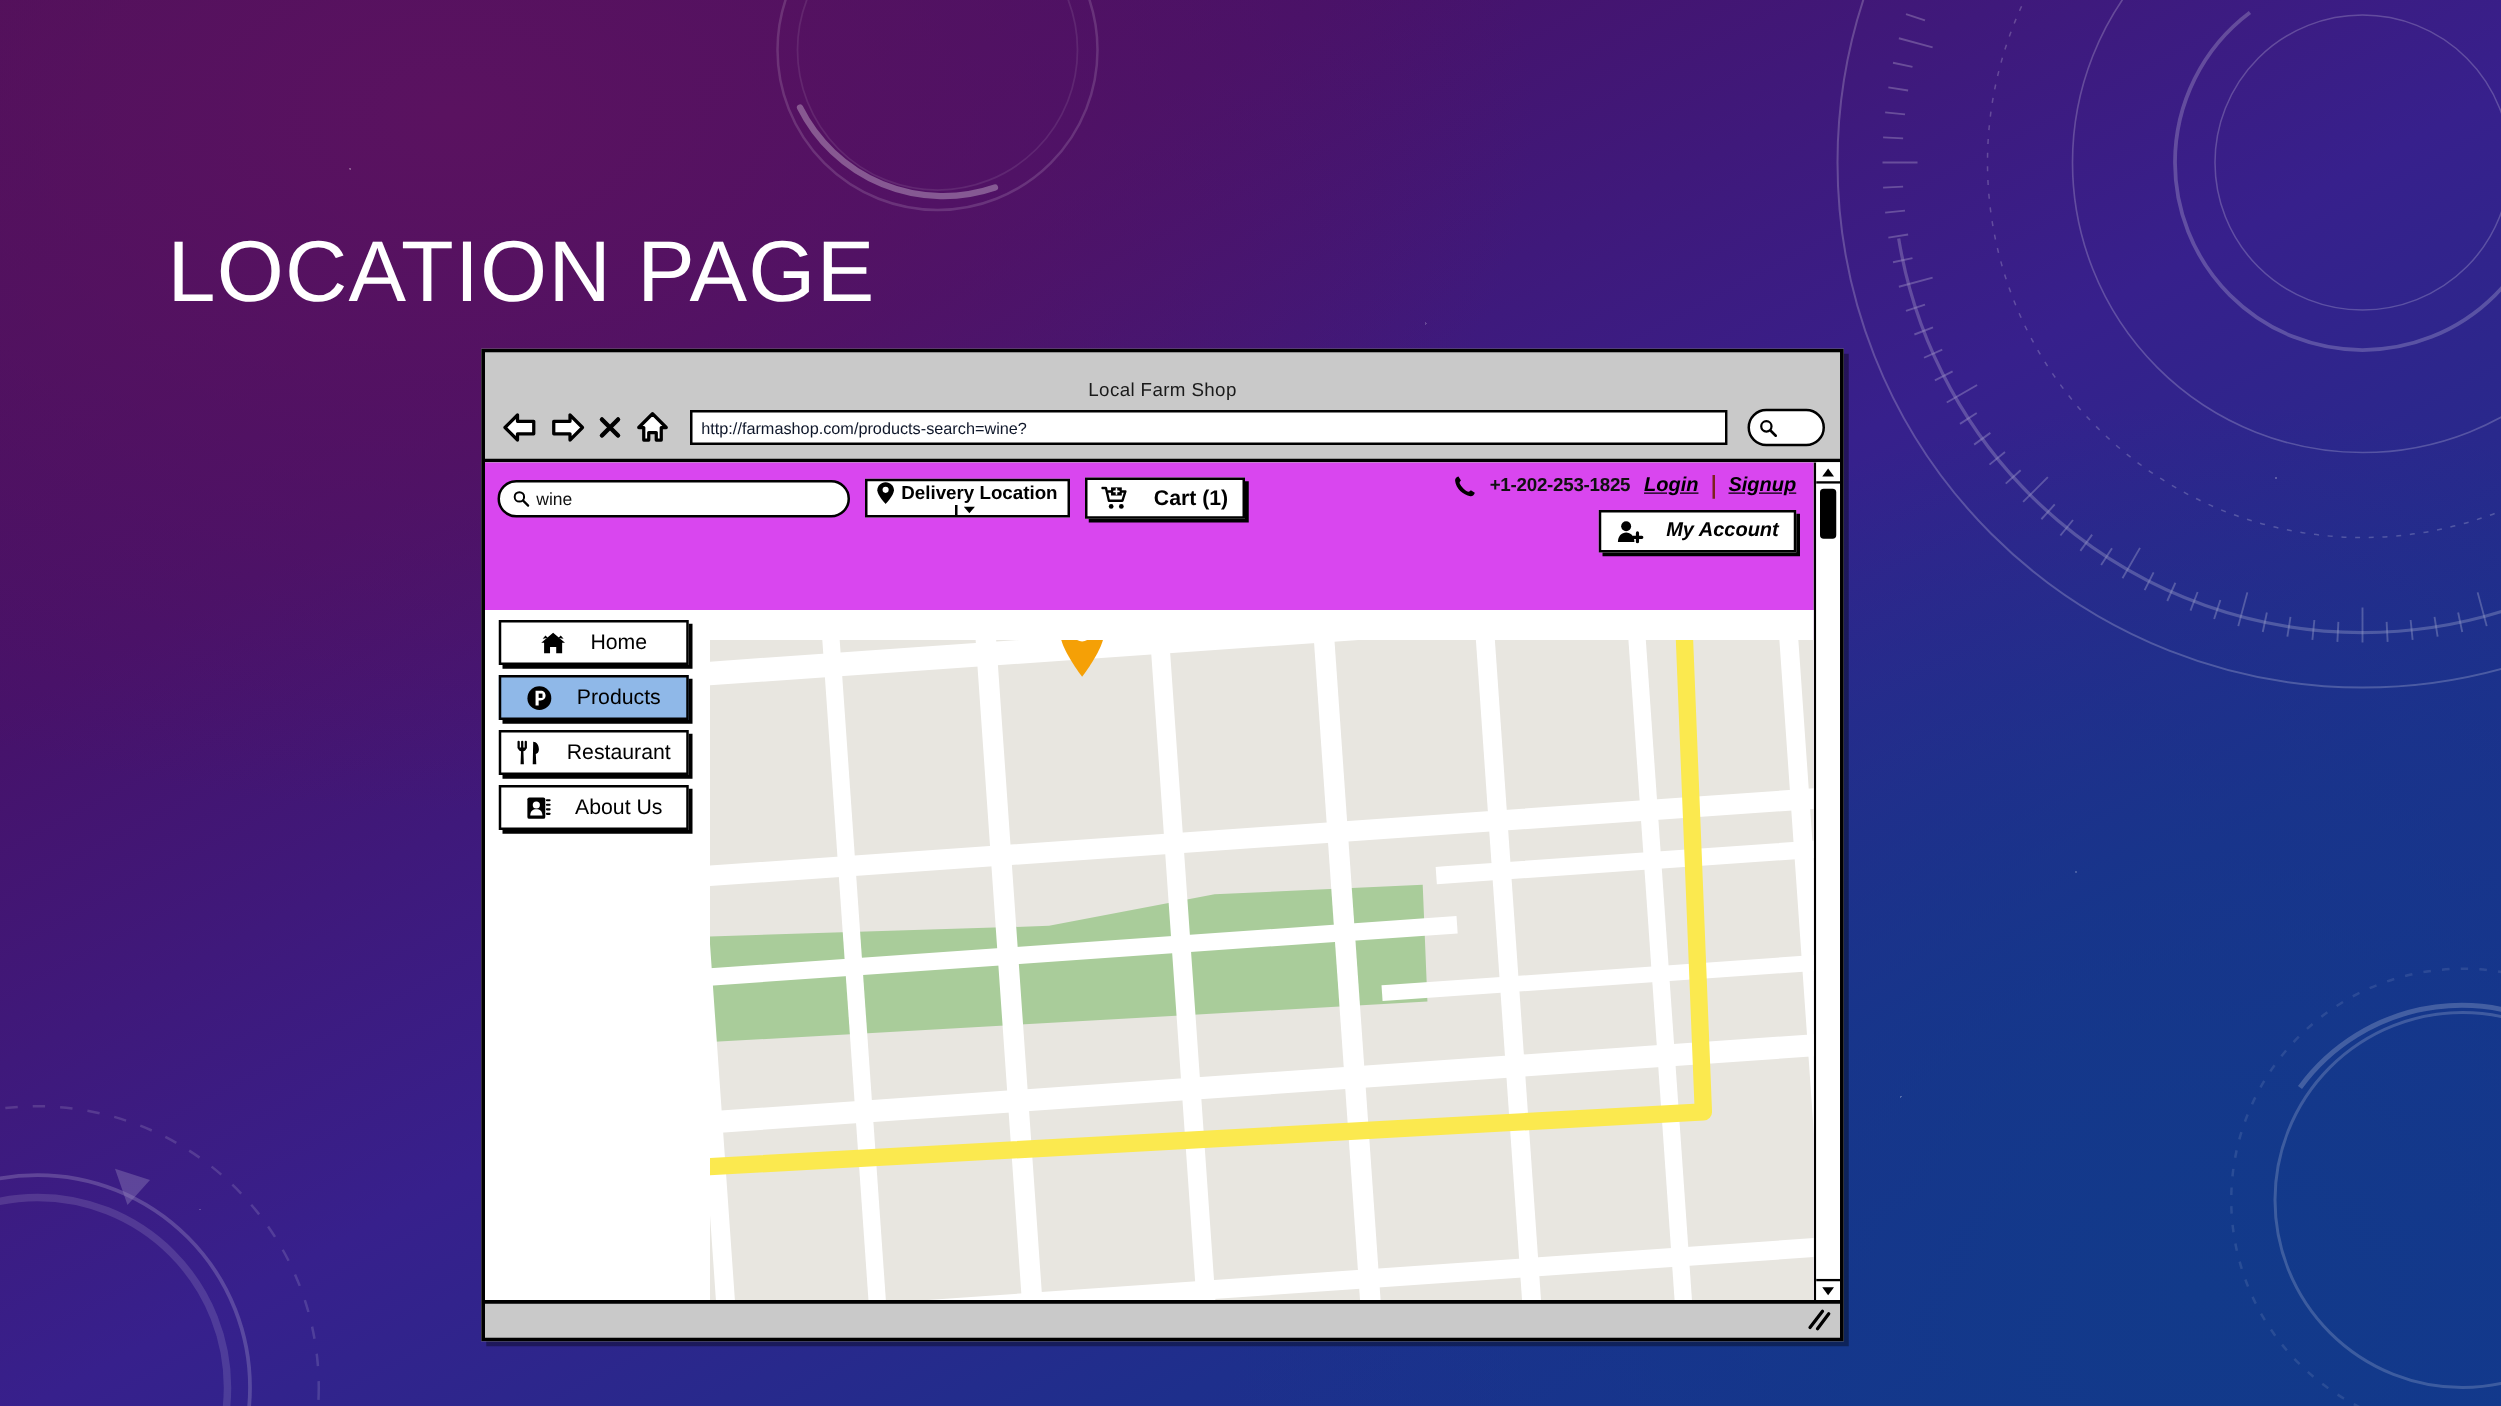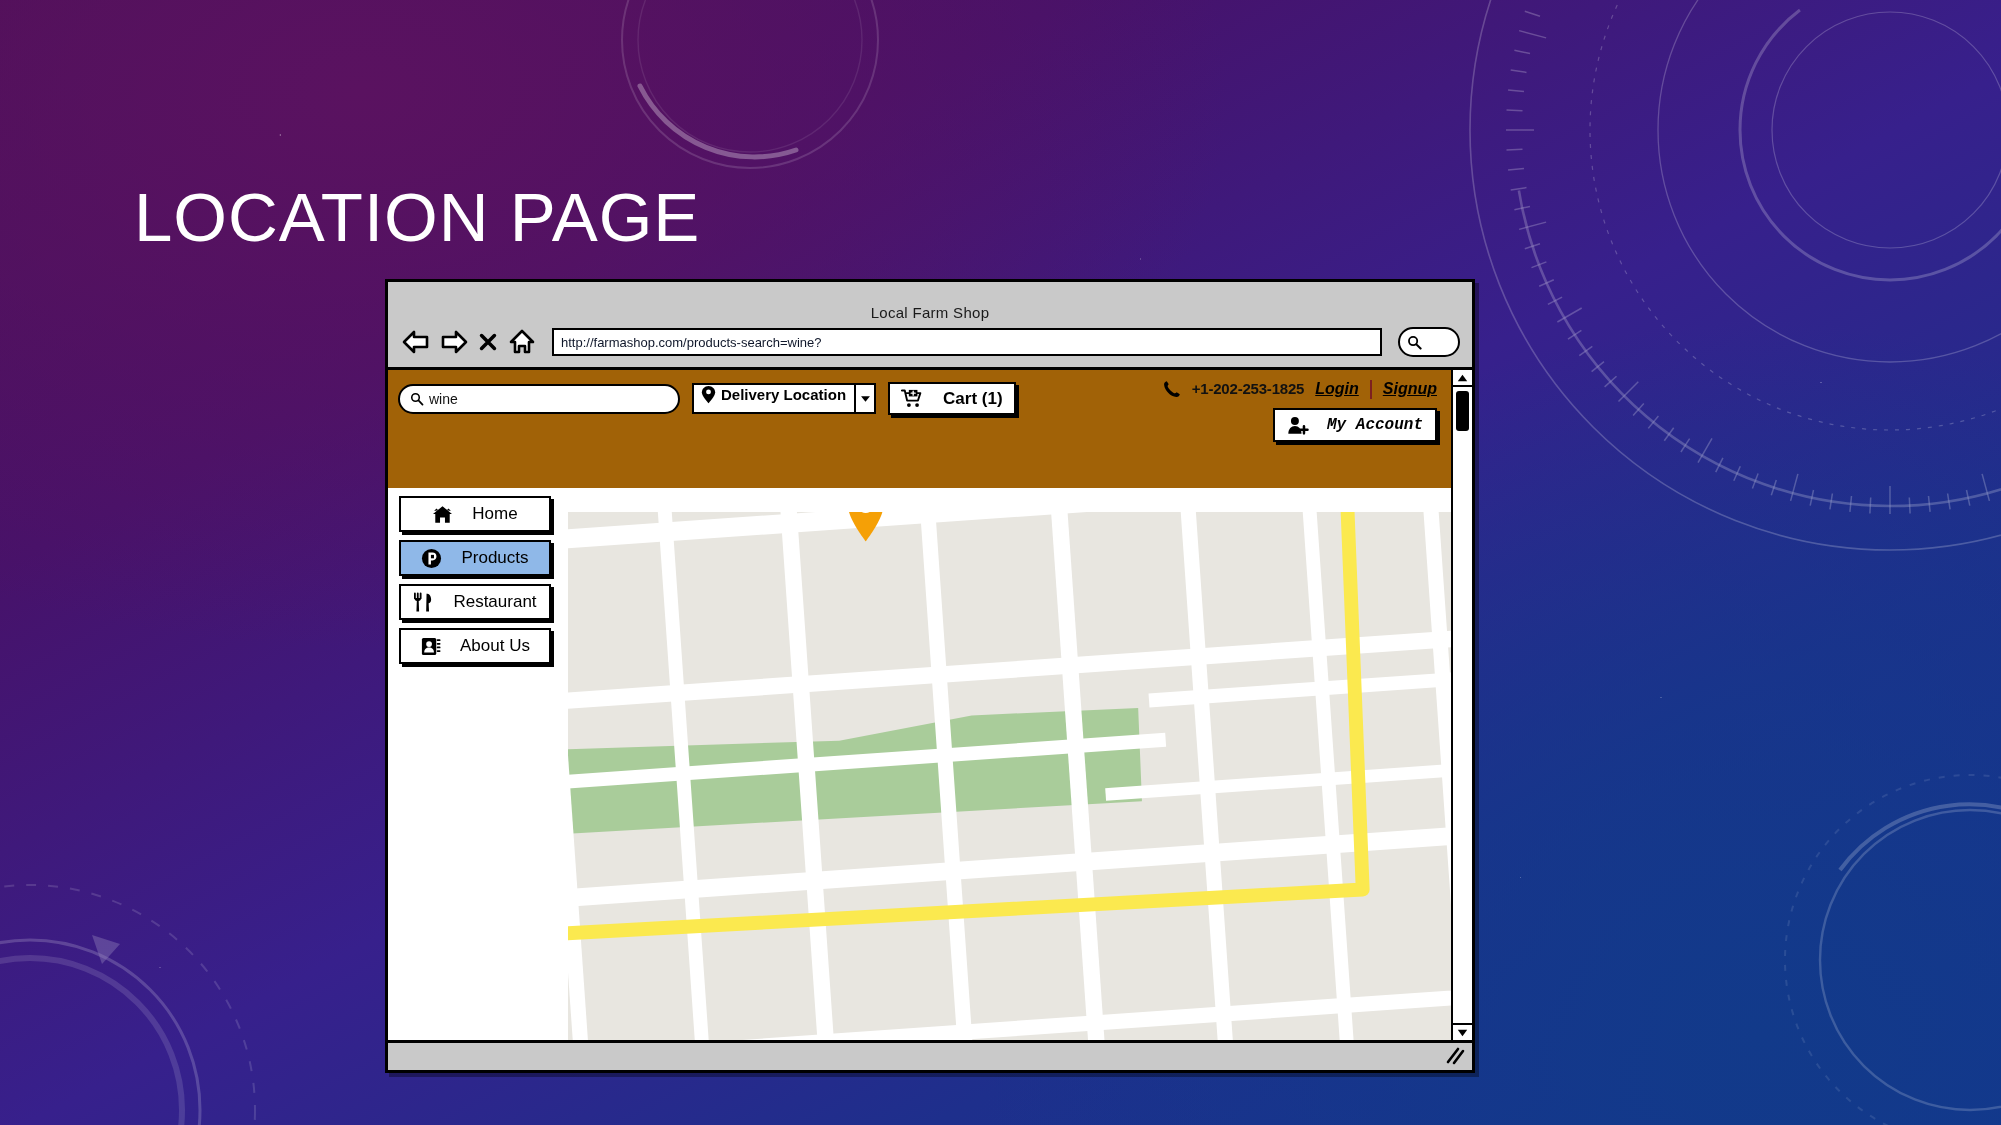--- a/index.html
+++ b/index.html
@@ -83,39 +83,39 @@
   }
   #chrome-search {
     flex: 0 0 auto; width: 62px; height: 30px;
     background: #fff; border: 2.5px solid #000;
     border-radius: 16px;
     display: flex; align-items: center; padding-left: 7px;
   }
 
   
   #page-area { flex: 1 1 auto; display: flex; min-height: 0; background:#fff; }
-  #page-scrollable { flex: 1 1 auto; display: flex; flex-direction: column; min-width: 0; background:#a16207; }
+  #page-scrollable { flex: 1 1 auto; display: flex; flex-direction: column; min-width: 0; background:#d946ef; }
 
   #site-topbar {
     flex: 0 0 auto; position: relative;
     height: 118px; padding: 12px 10px 0 10px;
   }
   #topbar-left { display: flex; align-items: center; gap: 12px; }
 
   #site-search {
     width: 282px; height: 30px;
     border: 2.5px solid #000; border-radius: 16px;
     background: #fff; display: flex; align-items: center;
     gap: 5px; padding: 0 10px;
     font-size: 14px; color: #111;
   }
   #delivery-location {
     height: 31px; border: 2.5px solid #000; background: #fff;
-    display: flex; align-items: flex-start;
-    font-size: 15px; color: #000; font-weight: 600;
+    display: flex; align-items: center;
+    font-size: 15px; color: #000; font-weight: 600; flex-direction: column;
   }
   #delivery-label { display:flex; align-items:center; gap:5px; padding: 0 8px 0 7px; white-space: nowrap; }
   #delivery-caret {
     border-left: 2.5px solid #000; width: 20px; height: 100%;
     display: flex; align-items: center; justify-content: center;
   }
   #cart-button {
     height: 33px; border: 2.5px solid #000; background: #fff;
     box-shadow: 3px 3px 0 #000;
     display: flex; align-items: center; gap: 20px;
@@ -138,21 +138,20 @@
   }
   #auth-divider { width: 2px; height: 19px; background: #7d2020; }
   #my-account-button {
     margin-top: 9px;
     height: 34px; border: 2.5px solid #000; background: #fff;
     box-shadow: 3px 3px 0 #000;
     display: flex; align-items: center; gap: 18px;
     padding: 0 12px;
     font-size: 16px; font-style: italic; font-weight: 700; color: #000;
     white-space: nowrap;
-    font-family: Liberation Mono, monospace;
   }
 
   #content-row { flex: 1 1 auto; display: flex; min-height: 0; }
 
   #sidebar {
     flex: 0 0 180px; background: #fff;
     padding: 8px 0 0 11px;
   }
   .sidebar-item {
     width: 152px; height: 36px;

